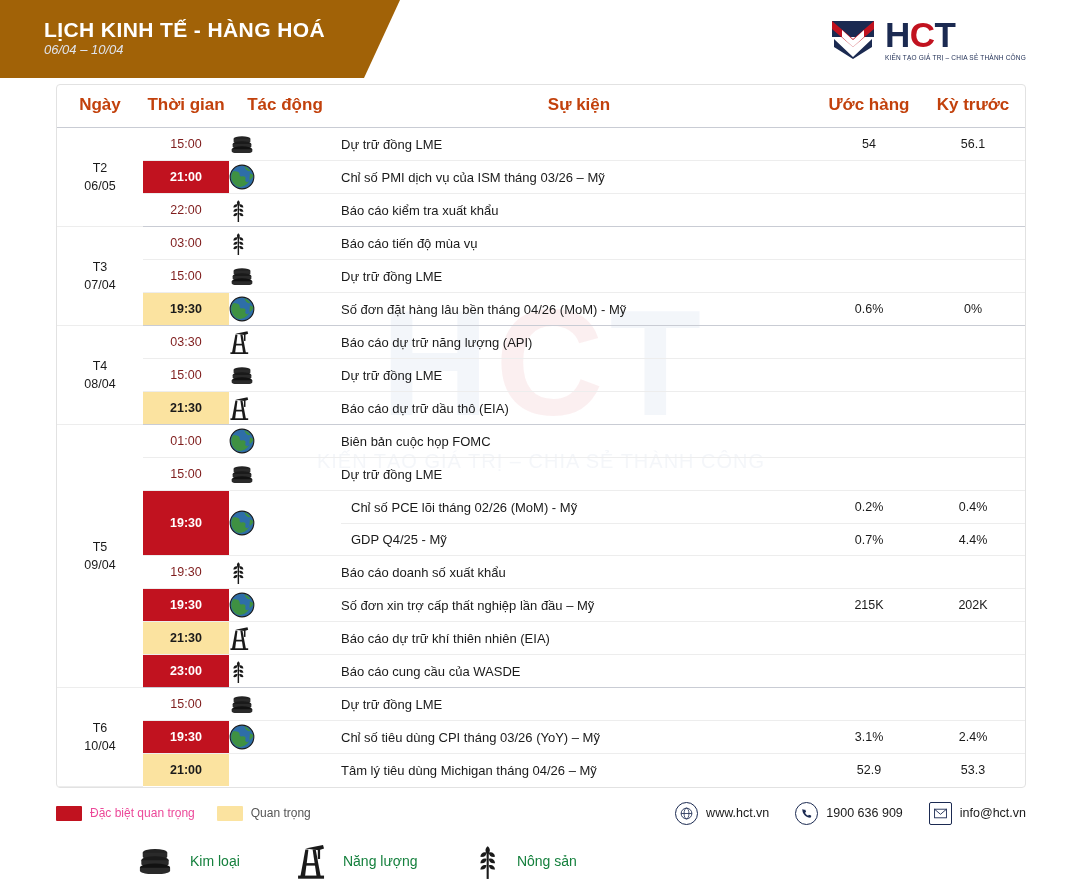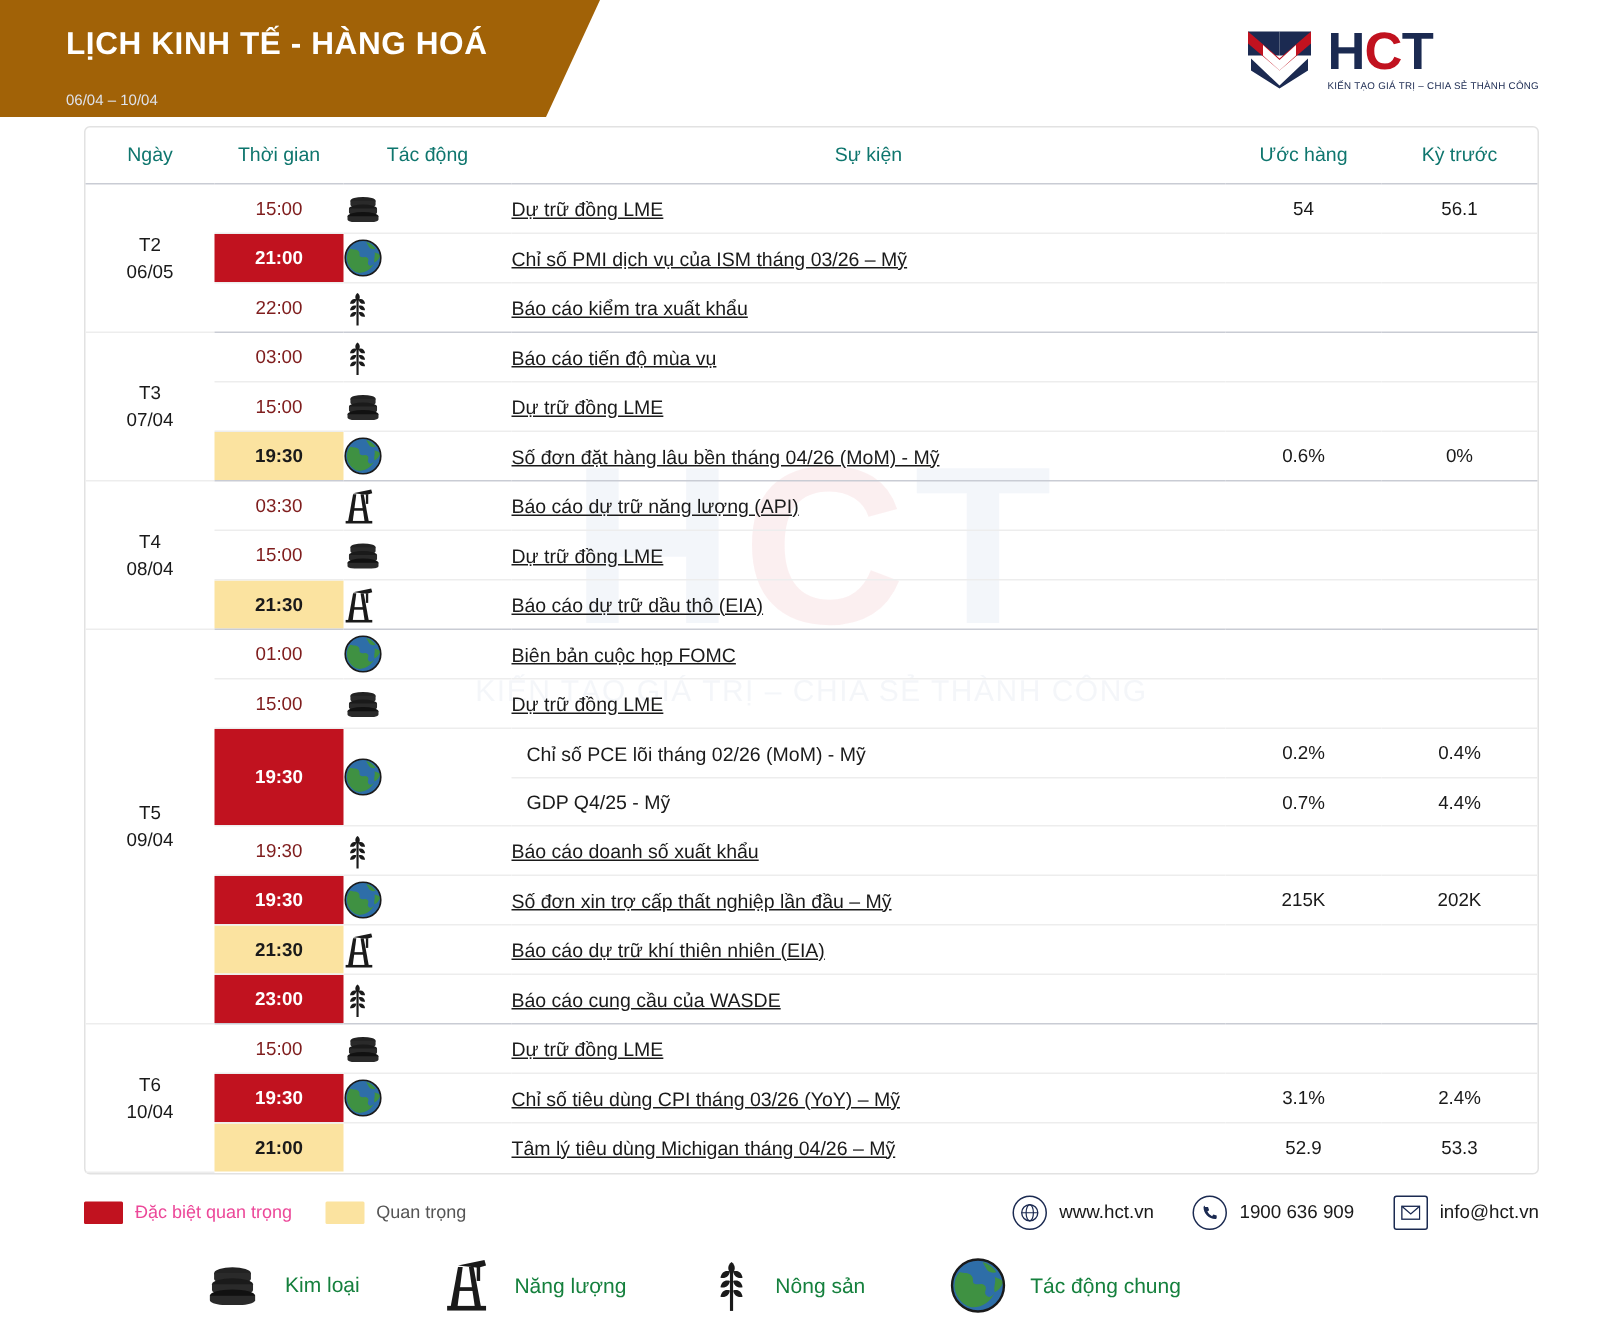--- a/index.html
+++ b/index.html
@@ -32,23 +32,24 @@
     box-sizing: border-box;
     clip-path: polygon(0 0, 100% 0, calc(100% - 36px) 100%, 0 100%);
   }
   .header-band .title {
     font-size: 21px;
     font-weight: bold;
     letter-spacing: 0.4px;
     margin-top: 6px;
   }
   .header-band .daterange {
-    font-size: 10px;
-    margin-top: 20px;
+    font-size: 13px;
+    margin-top: 0;
     color: #dfe3ec;
+    font-style: italic;
   }
   .header-right {
     flex: 1;
     display: flex;
     align-items: center;
     justify-content: flex-end;
     padding-right: 56px;
   }
   .logo {
     display: flex;
@@ -115,23 +116,23 @@
     background: transparent;
     border: 1px solid #e2e2e2;
     border-radius: 4px;
   }
   table.cal {
     width: 100%;
     border-collapse: collapse;
     font-size: 13px;
   }
   table.cal th {
-    font-size: 13px;
-    font-weight: normal;
-    color: #0f766e;
+    font-size: 17px;
+    font-weight: bold;
+    color: #c2410c;
     padding: 10px 4px 12px 4px;
     vertical-align: middle;
     border-bottom: 1.5px solid #c9ccd4;
   }
   table.cal td {
     padding: 0;
     vertical-align: middle;
     border-bottom: 1px solid #ededed;
   }
   tr.grouplast > td { border-bottom: 1.5px solid #c9ccd4; }
@@ -178,21 +179,21 @@
   td.event {
     padding-left: 10px;
     font-size: 13px;
     color: #1a1a1a;
   }
   td.num {
     text-align: center;
     font-size: 12.5px;
     color: #1a1a1a;
   }
-  .row-h { height: 32px; text-decoration: underline; }
+  .row-h { height: 32px; }
 
   .stack-sub {
     height: 32px;
     display: flex;
     align-items: center;
     padding-left: 10px;
     font-size: 13px;
     box-sizing: border-box;
   }
   .stack-sub + .stack-sub { border-top: 1px solid #ededed; }
@@ -770,25 +771,13 @@
             <path d="M14 9c3-1 5.5.5 6 4-3.5.6-5.5-1-6-4z"></path>
             <path d="M12 15c-3-1-5.5.5-6 4 3.5.6 5.5-1 6-4z"></path>
             <path d="M14 15c3-1 5.5.5 6 4-3.5.6-5.5-1-6-4z"></path>
             <path d="M12 21c-3-1-5.5.5-6 4 3.5.6 5.5-1 6-4z"></path>
             <path d="M14 21c3-1 5.5.5 6 4-3.5.6-5.5-1-6-4z"></path>
           </g>
         </svg>
       </span>
       <span class="ib-label">Nông sản</span>
     </div>
-    <div class="ib">
-      <span>
-        <svg width="38" height="38" viewBox="0 0 34 34">
-          <circle cx="17" cy="17" r="15.5" fill="#2e6ea8"></circle>
-          <path d="M6 9c3 1 5 0 7 2s0 4 2 5 4-1 6 1-1 4 1 6 4 0 5-2c-2 5-7 9-13 9C9 30 3 24 3 17c0-3 1-6 3-8z" fill="#3f9142"></path>
-          <path d="M20 3c3 1 6 3 8 6-2 1-5 0-6-2s-2-3-2-4z" fill="#3f9142"></path>
-          <path d="M27 12c2 1 4 1 5 3-1 3-3 5-5 6-1-3 1-6 0-9z" fill="#3f9142"></path>
-          <circle cx="17" cy="17" r="15.5" fill="none" stroke="#1a1a1a" stroke-width="1.4"></circle>
-        </svg>
-      </span>
-      <span class="ib-label">Tác động chung</span>
-    </div>
   </div>
 
 </body></html>

